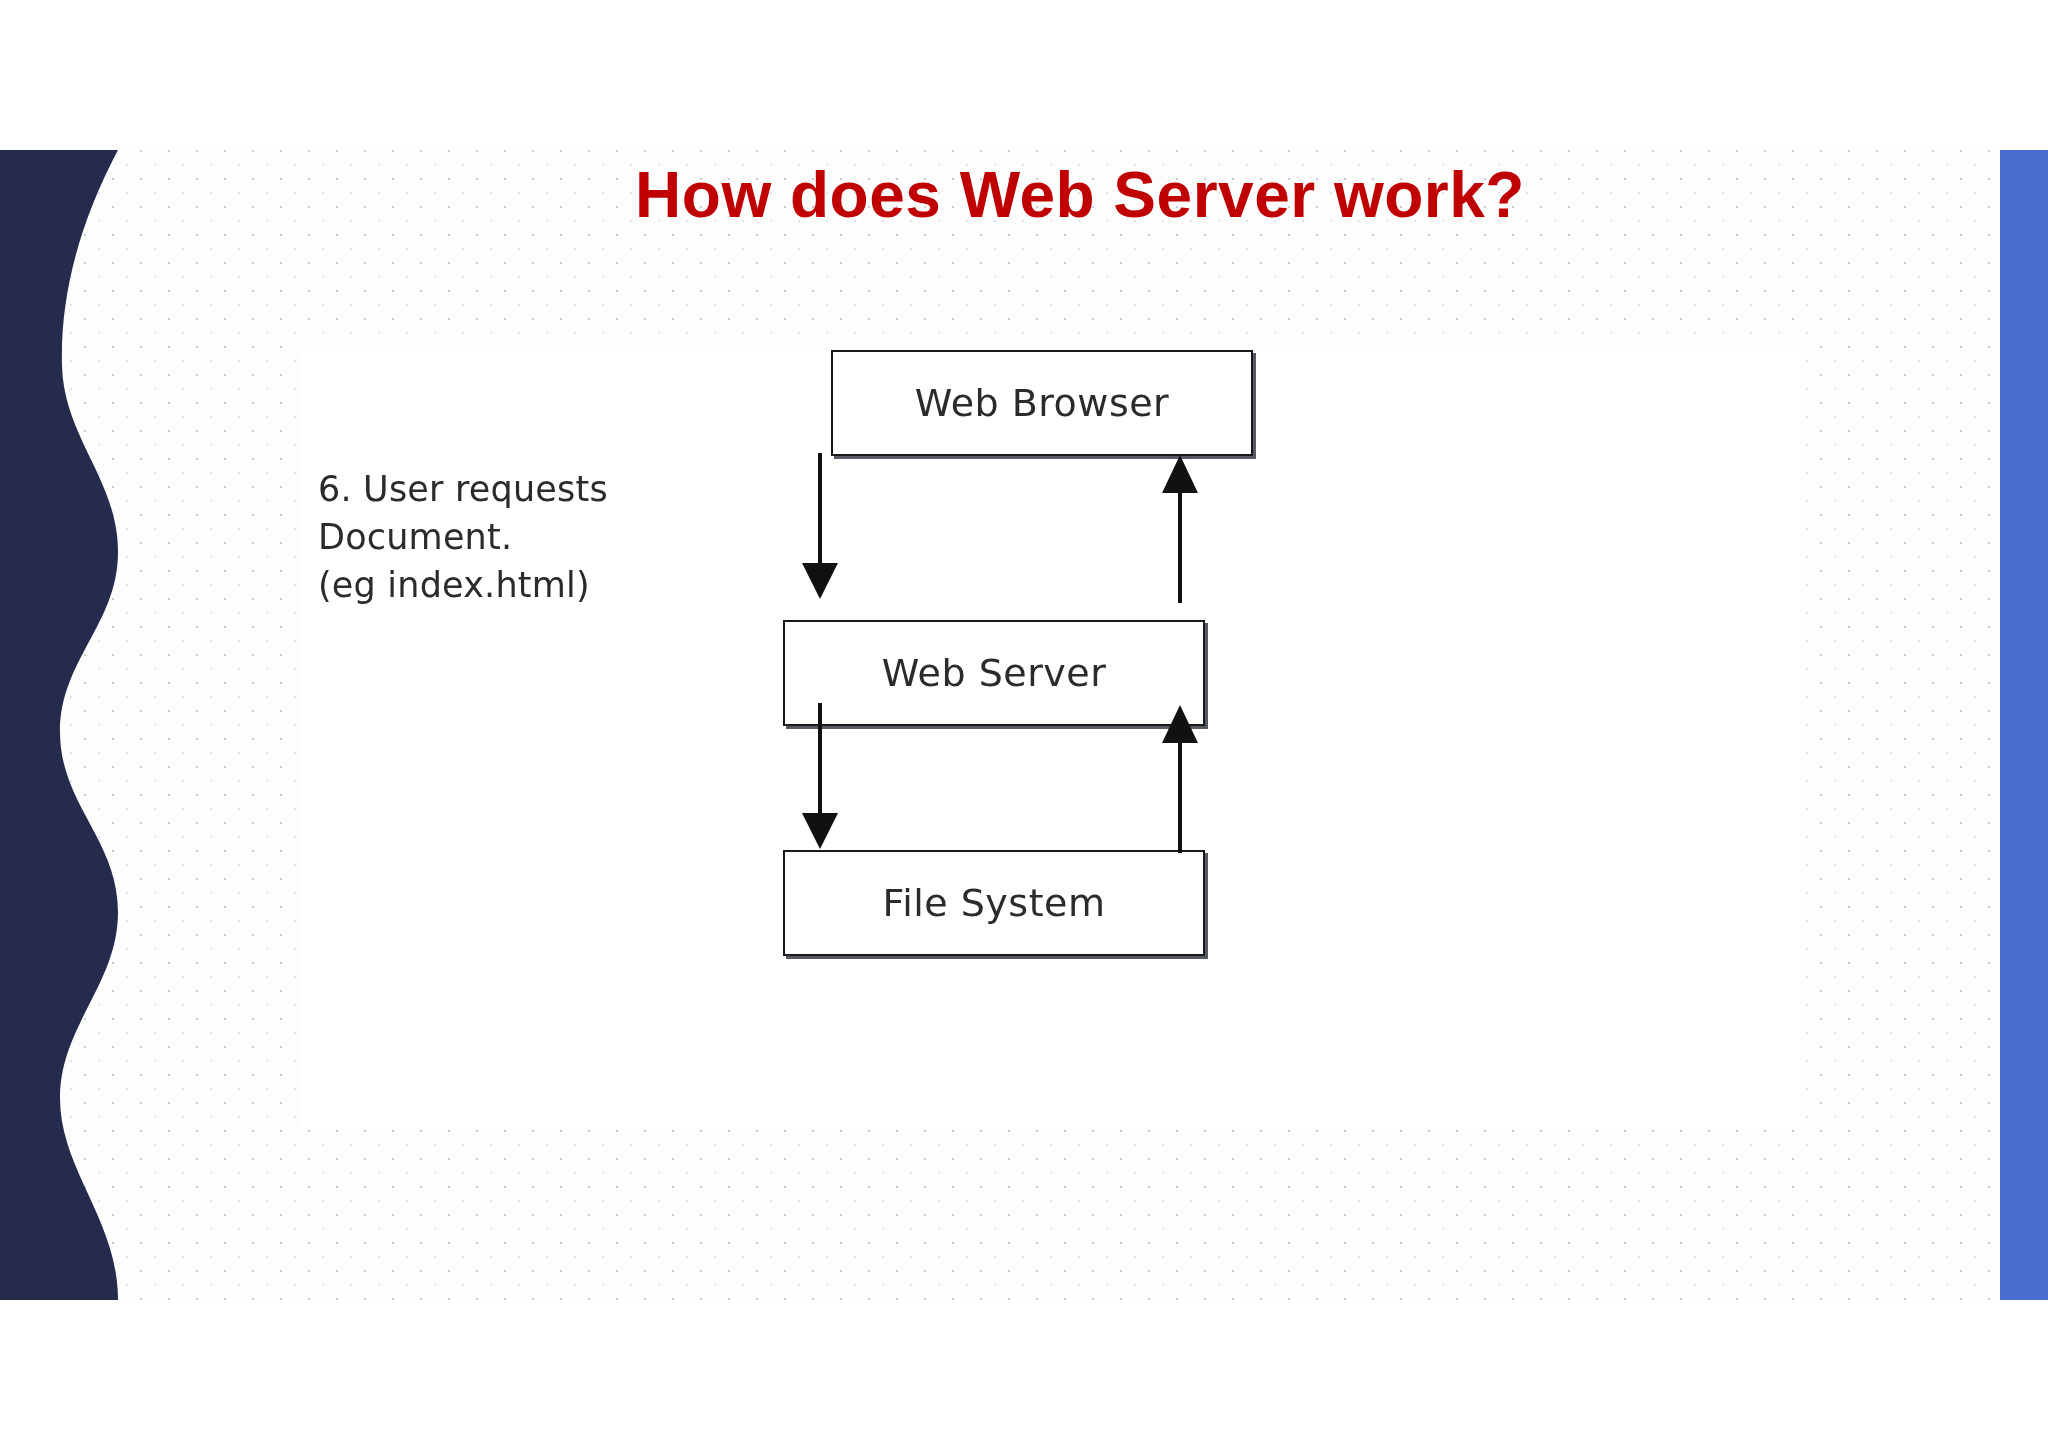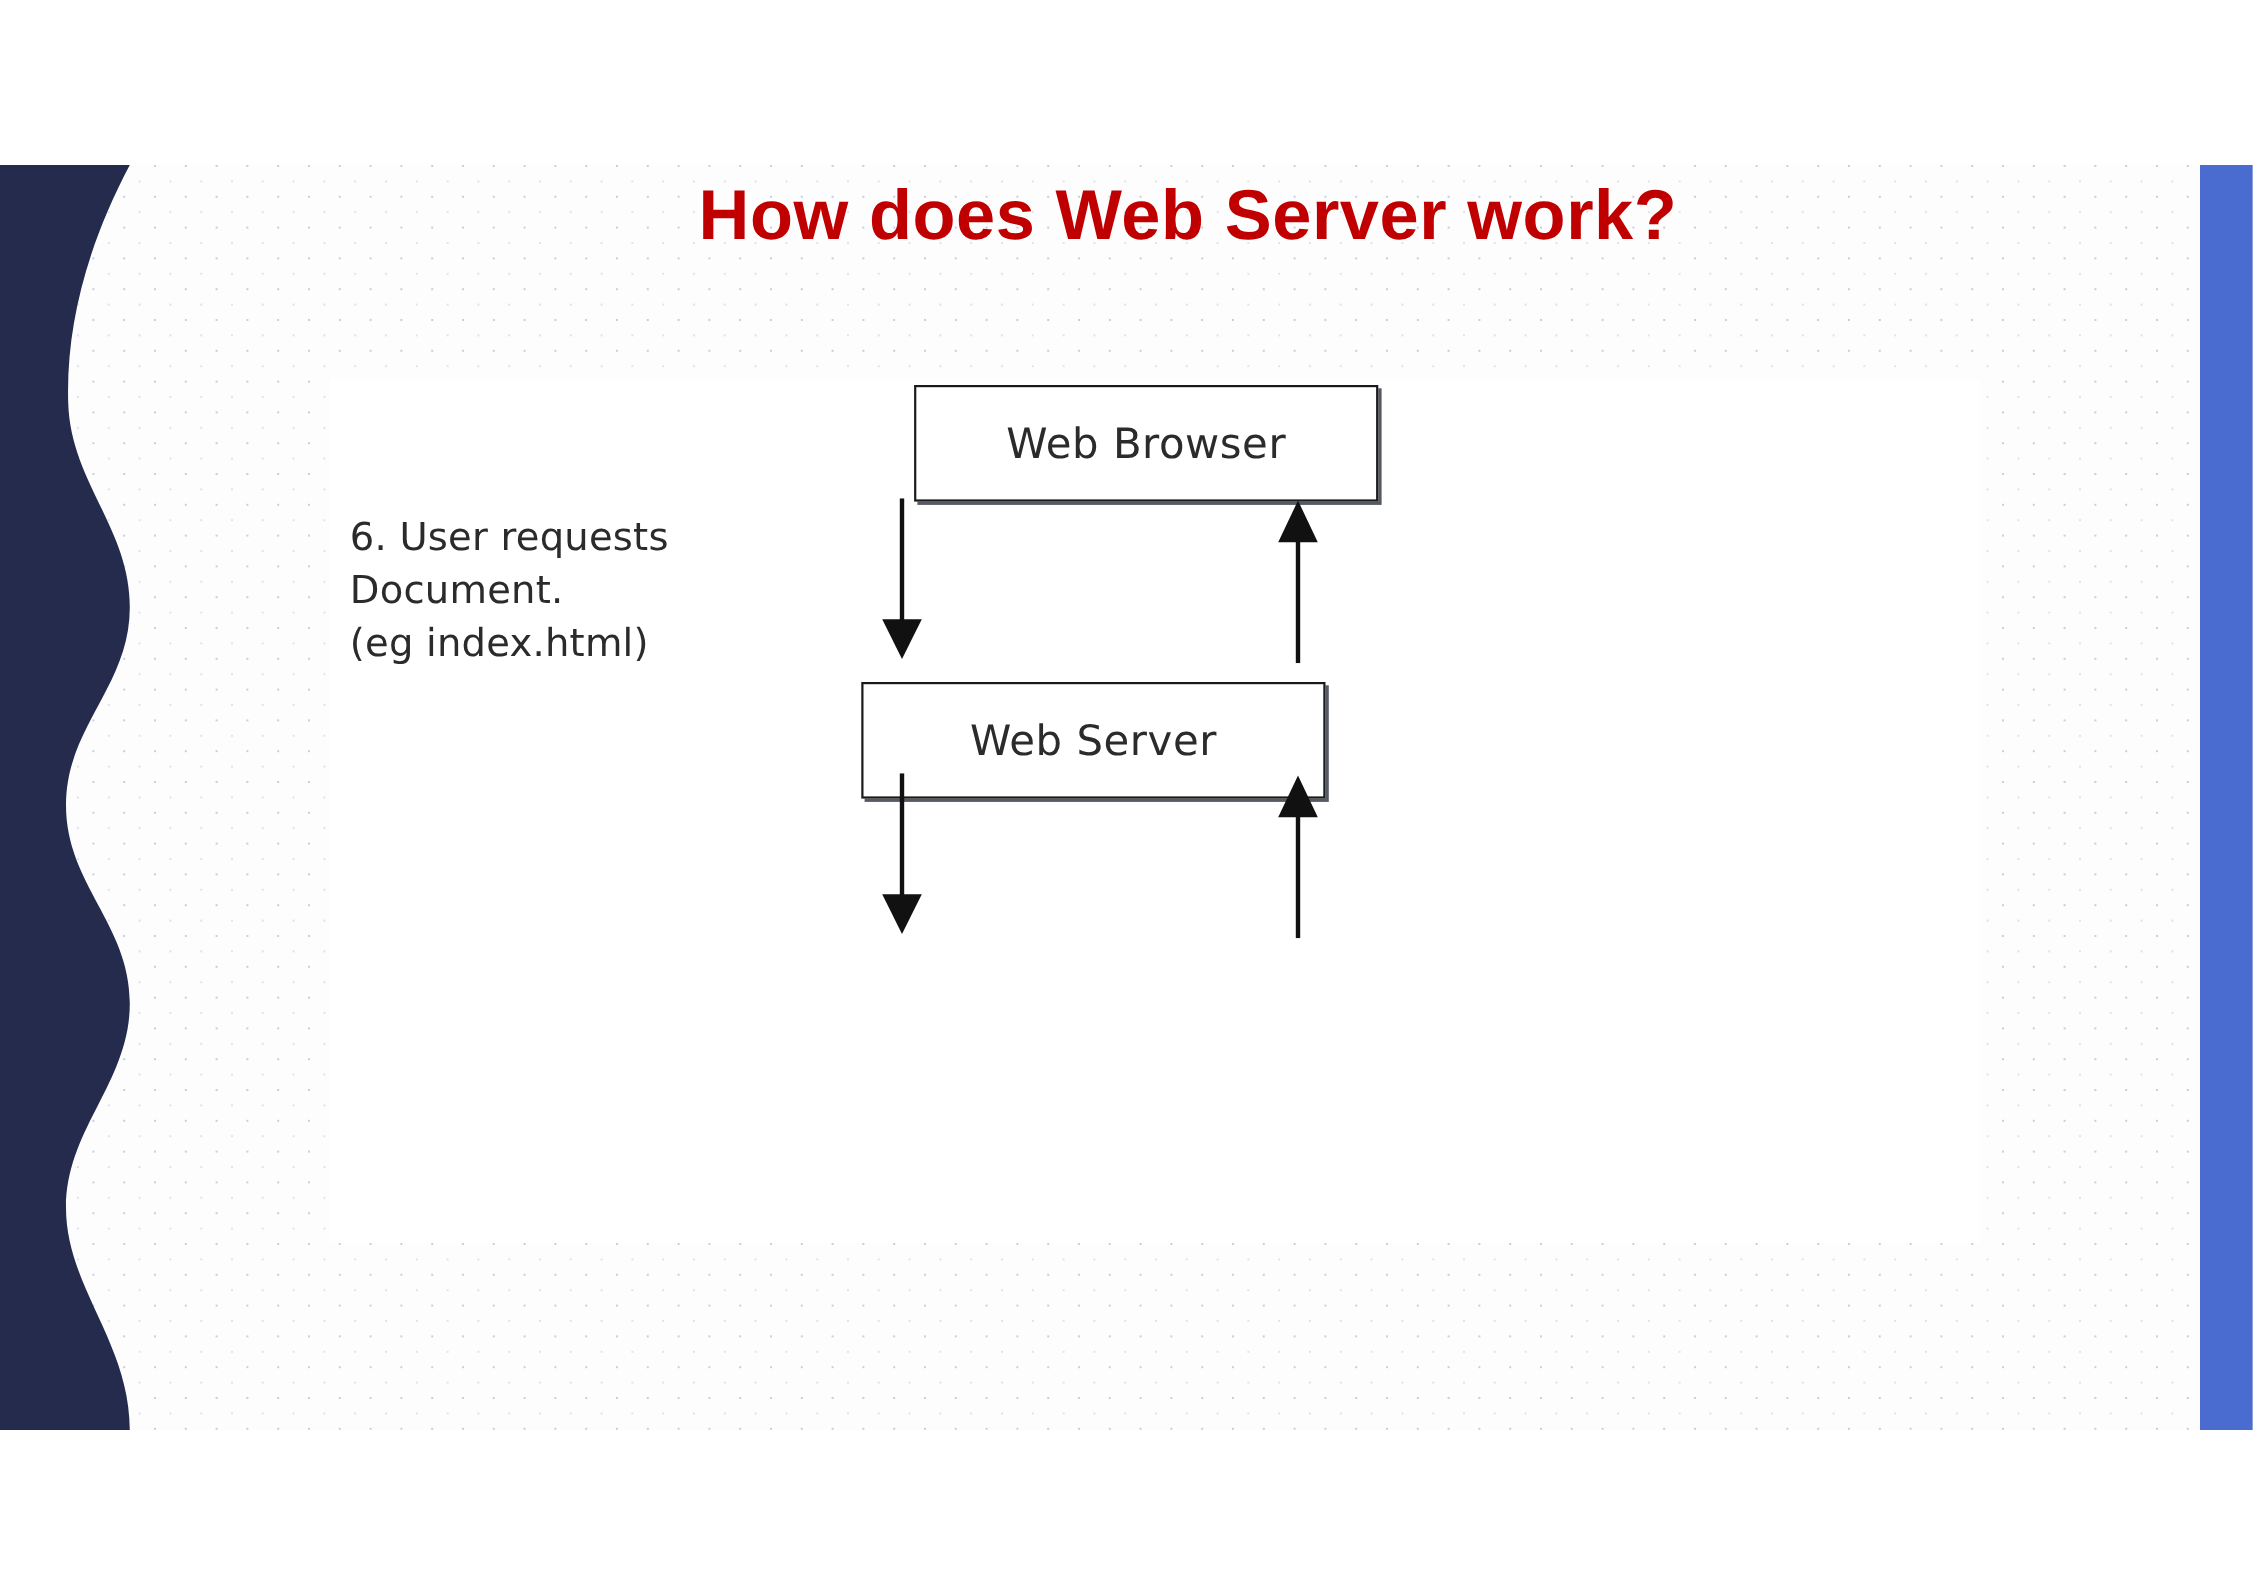--- a/index.html
+++ b/index.html
@@ -148,20 +148,23 @@
   <div id="diagram-panel">
 
     <div class="dgm-box" id="box-browser">
       <span class="dgm-box-label">Web Browser</span>
     </div>
 
     <div class="dgm-box" id="box-server">
       <span class="dgm-box-label">Web Server</span>
     </div>
 
+    <div class="dgm-box" id="box-files">
+      <span class="dgm-box-label">File System</span>
+    </div>
 
     <svg class="arrow-svg" id="arrow-down-1" width="44" height="150" viewBox="0 0 44 150">
       <line x1="22" y1="0" x2="22" y2="118" stroke="#111" stroke-width="4"></line>
       <polygon points="22,146 4,110 40,110" fill="#111"></polygon>
     </svg>
 
     <svg class="arrow-svg" id="arrow-up-4" width="44" height="150" viewBox="0 0 44 150">
       <line x1="22" y1="32" x2="22" y2="150" stroke="#111" stroke-width="4"></line>
       <polygon points="22,2 4,40 40,40" fill="#111"></polygon>
     </svg>

